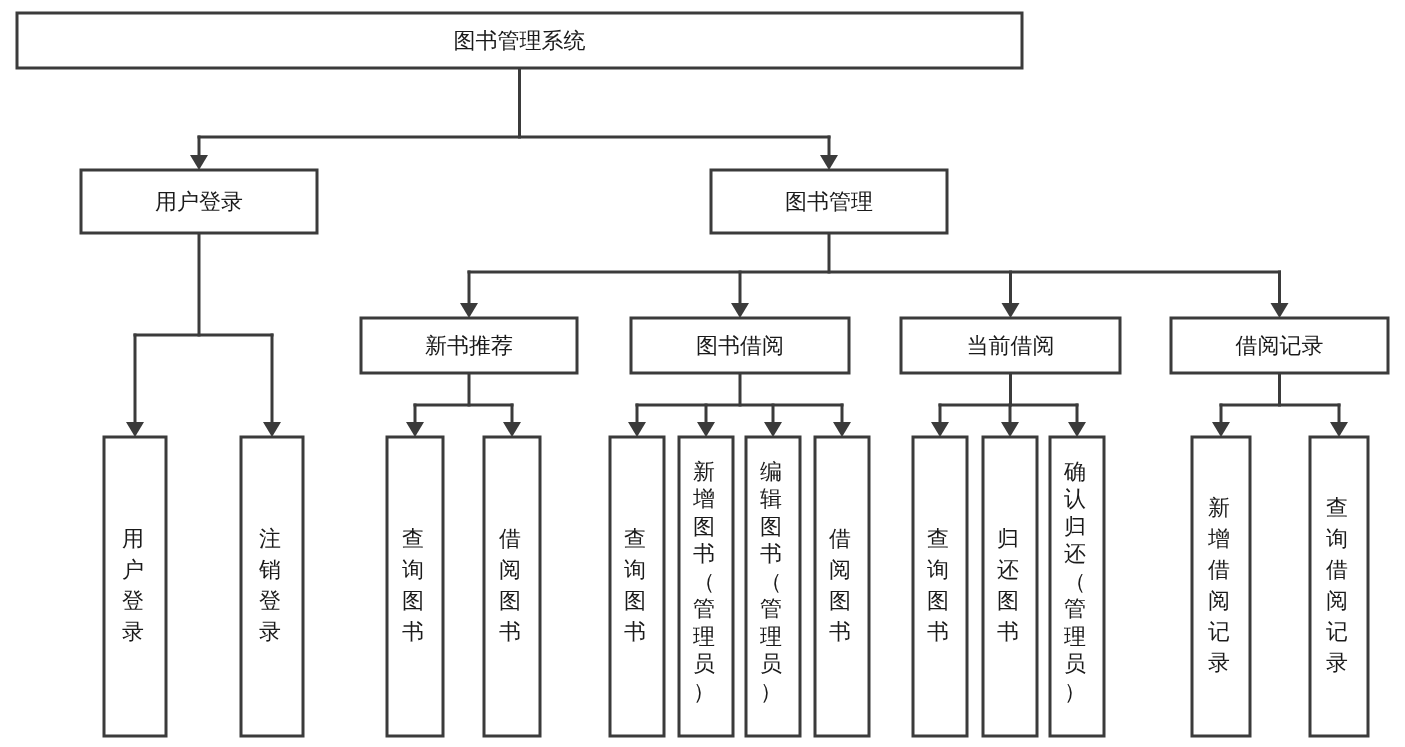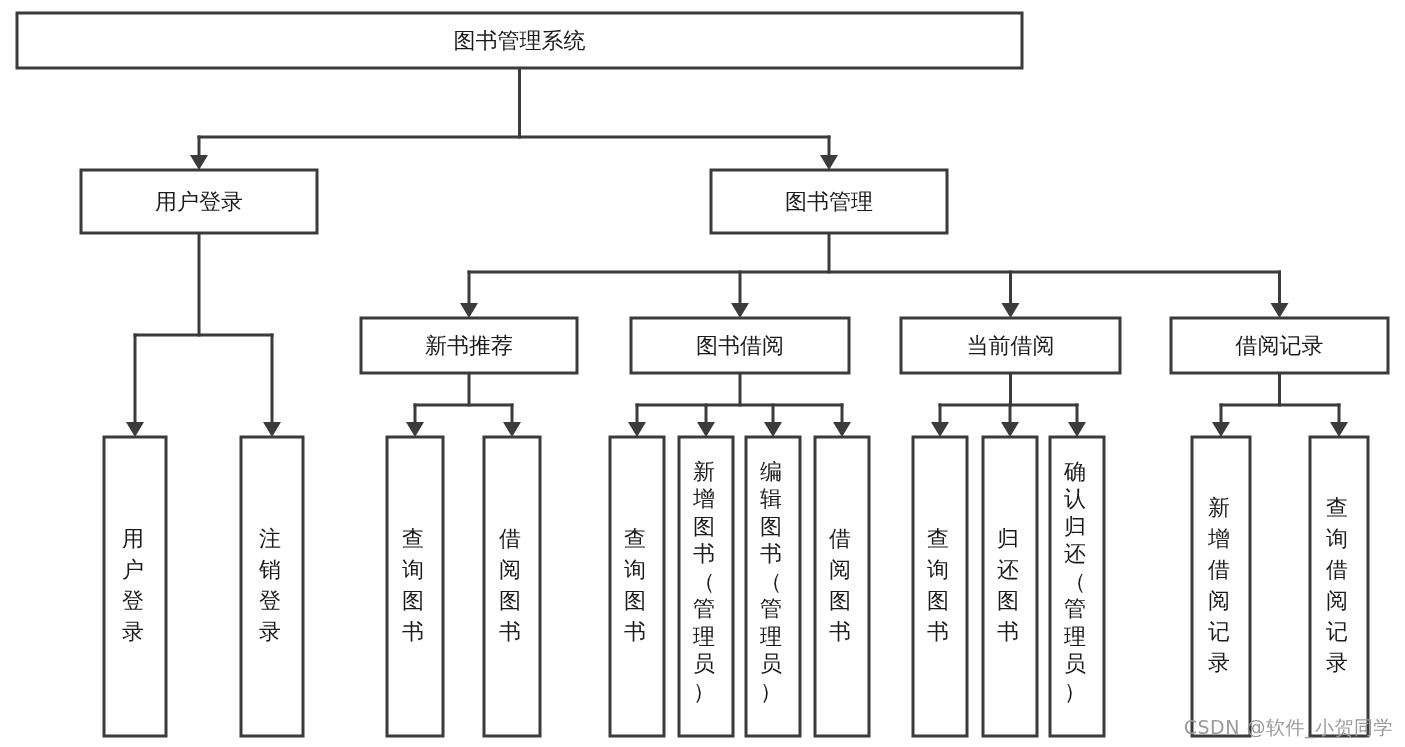--- a/index.html
+++ b/index.html
@@ -210,15 +210,14 @@
           <rect x="1192" y="437" width="58" height="299" class="node-box"></rect>
           <text x="1221" y="0" class="leaf-label-v" font-size="22"><tspan x="1221" y="509">新</tspan><tspan x="1221" y="540">增</tspan><tspan x="1221" y="571">借</tspan><tspan x="1221" y="602">阅</tspan><tspan x="1221" y="633">记</tspan><tspan x="1221" y="664">录</tspan></text>
         </g>
         <g>
           <rect x="1310" y="437" width="58" height="299" class="node-box"></rect>
           <text x="1339" y="0" class="leaf-label-v" font-size="22"><tspan x="1339" y="509">查</tspan><tspan x="1339" y="540">询</tspan><tspan x="1339" y="571">借</tspan><tspan x="1339" y="602">阅</tspan><tspan x="1339" y="633">记</tspan><tspan x="1339" y="664">录</tspan></text>
         </g>
       </g>
   </svg>
 
-  <div class="watermark">CSDN @软件_小贺同学</div>
 
 </div>
 
 </body></html>

